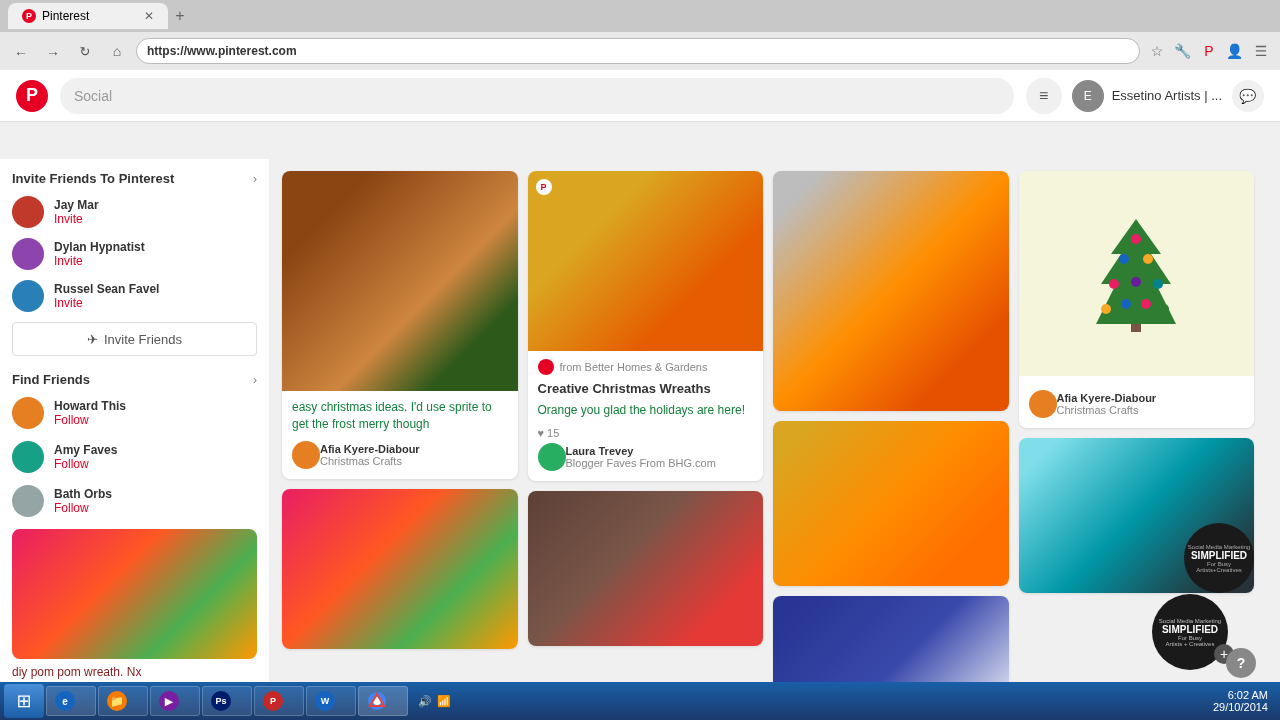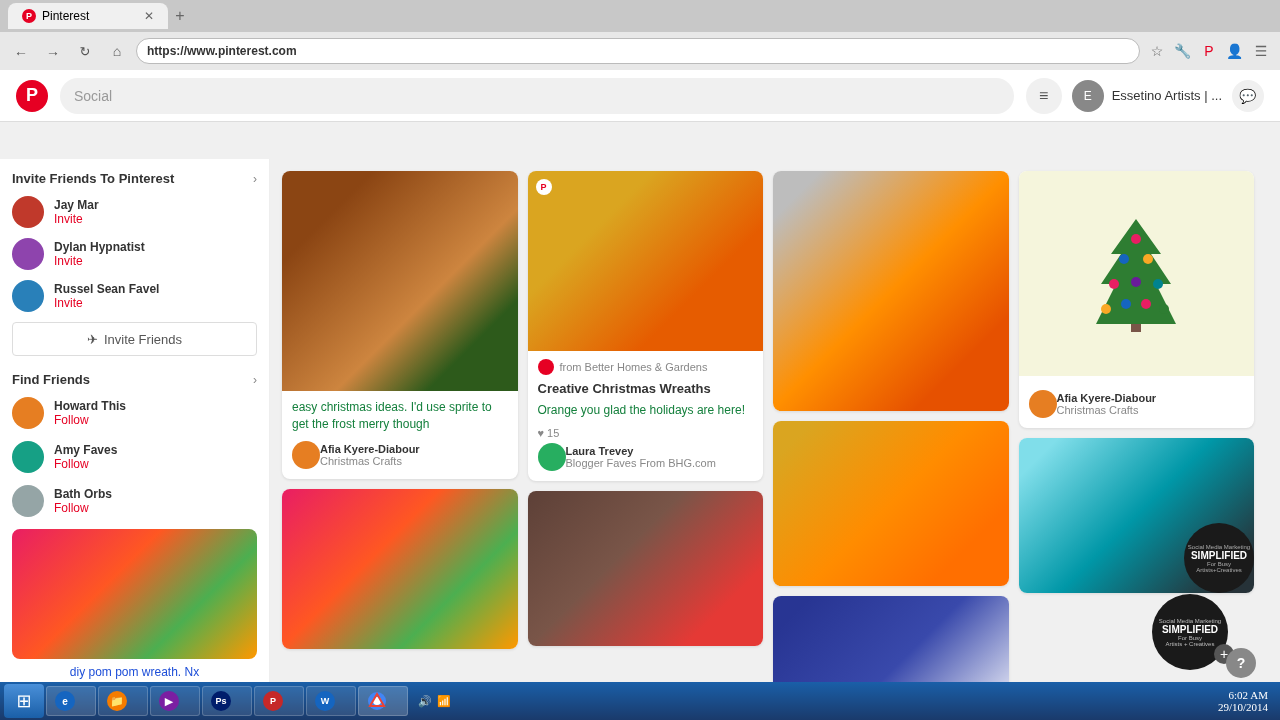--- a/index.html
+++ b/index.html
@@ -43,21 +43,21 @@
     .invite-avatar { width: 32px; height: 32px; border-radius: 50%; background: #ccc; flex-shrink: 0; overflow: hidden; }
     .invite-name { font-size: 12px; color: #333; font-weight: bold; }
     .invite-action { font-size: 12px; color: #e60023; cursor: pointer; }
     .invite-friends-btn { width: 100%; height: 34px; border: 1px solid #ddd; background: white; border-radius: 4px; display: flex; align-items: center; justify-content: center; gap: 6px; font-size: 13px; color: #555; cursor: pointer; margin-bottom: 16px; }
     .find-friends-section { margin-top: 4px; }
     .follow-item { display: flex; align-items: center; gap: 10px; margin-bottom: 12px; }
     .follow-name { font-size: 12px; color: #333; font-weight: bold; }
     .follow-action { font-size: 12px; color: #e60023; cursor: pointer; }
     .sidebar-thumb { width: 100%; height: 130px; border-radius: 8px; background: #ddd; overflow: hidden; margin-top: 10px; position: relative; }
     .sidebar-thumb-content { width: 100%; height: 100%; background: linear-gradient(135deg, #e91e63 0%, #9c27b0 50%, #2196f3 100%); display: flex; align-items: center; justify-content: center; }
-    .sidebar-caption { font-size: 12px; color: #1d4ed8; margin-top: 6px; text-align: center; }
+    .sidebar-caption { font-size: 12px; color: #7f1d1d; margin-top: 6px; }
 
     
     .content-area { flex: 1; overflow-y: auto; padding: 12px; background: #f0f0f0; }
     .masonry-grid { display: flex; gap: 10px; }
     .masonry-col { flex: 1; display: flex; flex-direction: column; gap: 10px; }
     .pin-card { background: white; border-radius: 8px; overflow: hidden; box-shadow: 0 1px 3px rgba(0,0,0,0.1); cursor: pointer; }
     .pin-img { width: 100%; background: #ddd; }
     .pin-body { padding: 8px 10px 10px; }
     .pin-title { font-size: 13px; font-weight: bold; color: #333; margin-bottom: 4px; line-height: 1.3; }
     .pin-desc { font-size: 12px; color: #15803d; line-height: 1.4; margin-bottom: 8px; }
@@ -83,21 +83,21 @@
     .floating-badge { position: fixed; bottom: 60px; right: 60px; width: 80px; height: 80px; background: #222; border-radius: 50%; display: flex; flex-direction: column; align-items: center; justify-content: center; color: white; font-size: 8px; text-align: center; z-index: 100; }
 
     
     .help-btn { position: fixed; bottom: 30px; right: 30px; width: 30px; height: 30px; background: #888; border-radius: 50%; display: flex; align-items: center; justify-content: center; color: white; font-size: 14px; font-weight: bold; cursor: pointer; z-index: 101; }
 
     
     .taskbar { position: fixed; bottom: 0; left: 0; right: 0; height: 38px; background: linear-gradient(to bottom, #1a5fa8, #1a3a6b); display: flex; align-items: center; padding: 0 4px; gap: 2px; z-index: 200; }
     .taskbar-start { width: 40px; height: 34px; background: linear-gradient(to bottom, #4a90d9, #1a5fa8); border-radius: 4px; display: flex; align-items: center; justify-content: center; cursor: pointer; }
     .taskbar-btn { height: 30px; padding: 0 8px; background: rgba(255,255,255,0.1); border: 1px solid rgba(255,255,255,0.2); border-radius: 3px; display: flex; align-items: center; gap: 4px; cursor: pointer; min-width: 50px; }
     .taskbar-icon { width: 20px; height: 20px; border-radius: 50%; display: flex; align-items: center; justify-content: center; font-size: 12px; }
-    .taskbar-time { margin-left: auto; color: white; font-size: 11px; text-align: right; padding-right: 8px; font-family: Liberation Serif, serif; }
+    .taskbar-time { margin-left: auto; color: white; font-size: 11px; text-align: right; padding-right: 8px; }
     .tray-icons { display: flex; align-items: center; gap: 6px; color: white; font-size: 11px; padding: 0 8px; }
   </style>
 </head>
 <body>
 
 <div class="browser-chrome">
   <div class="browser-tabs">
     <div class="tab">
       <div class="favicon">P</div>
       <span>Pinterest</span>

